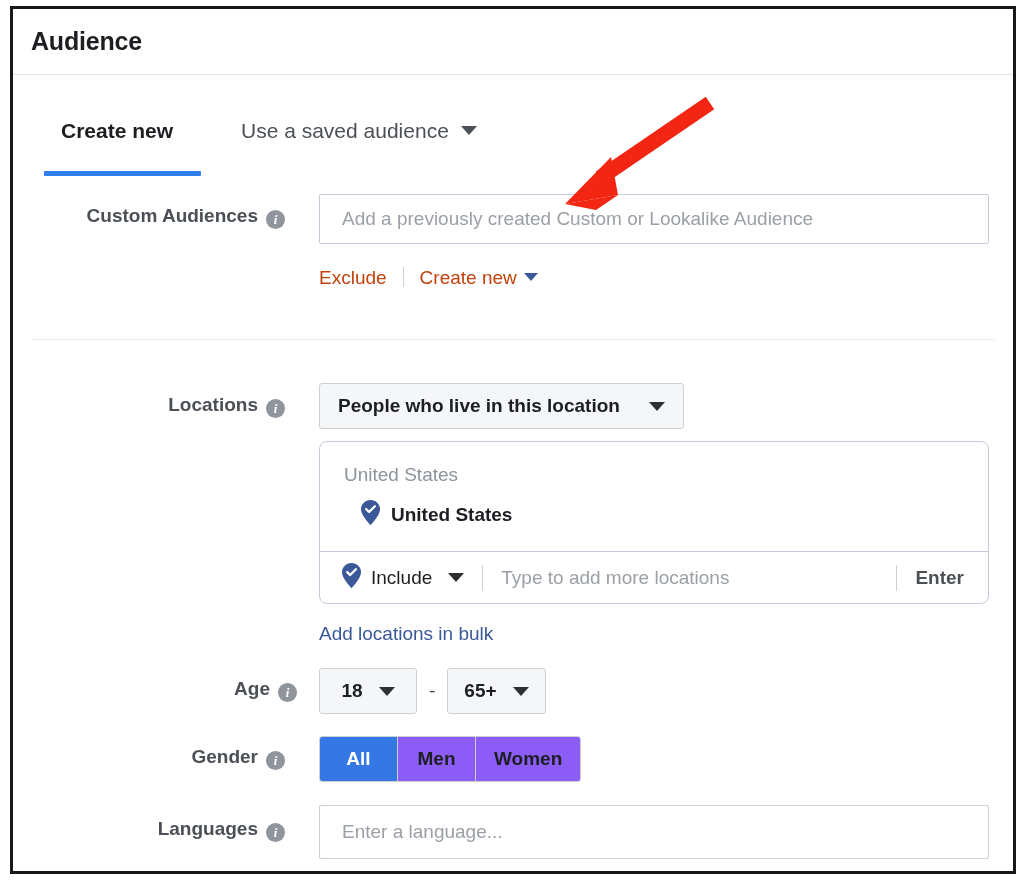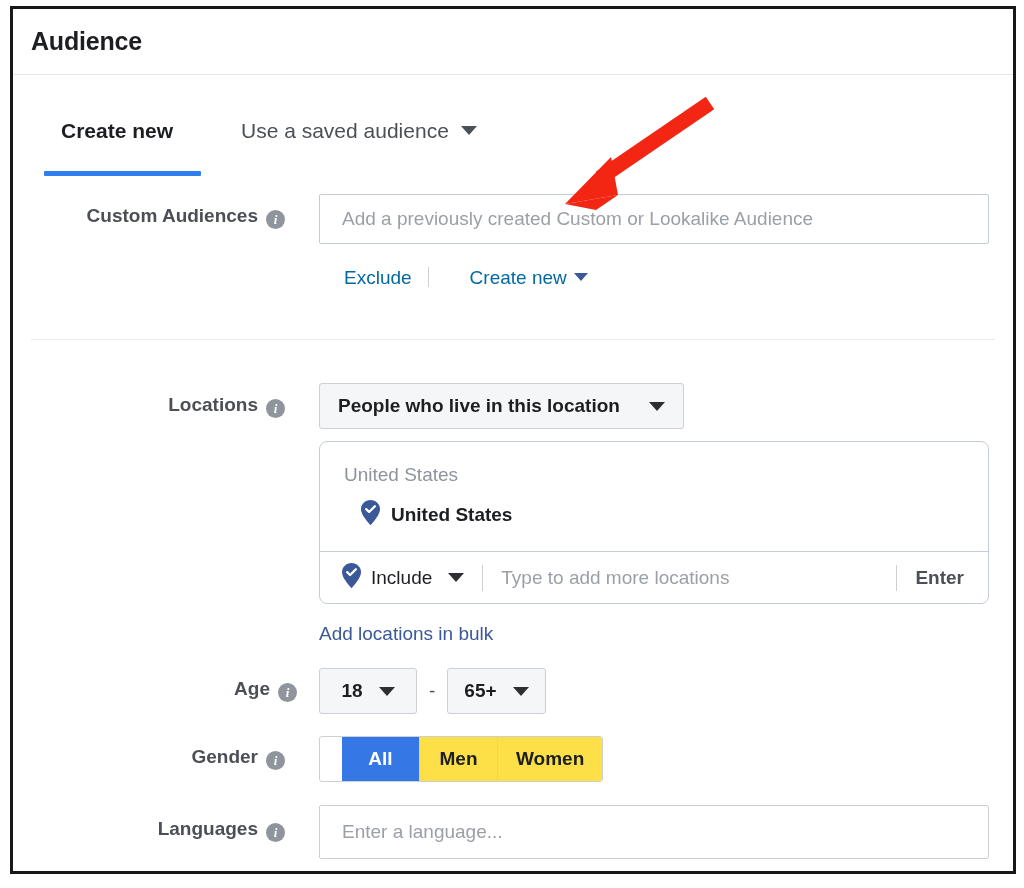--- a/index.html
+++ b/index.html
@@ -152,23 +152,22 @@
   }
   .ca-links {
     position: absolute;
     left: 306px;
     top: 258px;
     font-size: 19px;
     color: #3858a8;
     white-space: nowrap;
   }
   .ca-links a {
-    color: #0369a1;
+    color: #c2410c;
     text-decoration: none;
-    margin-left: 25px;
   }
   .link-sep {
     display: inline-block;
     width: 1px;
     height: 20px;
     background: #ccd0d5;
     margin: 0 16px;
     vertical-align: -3px;
   }
   .blue-caret {
@@ -326,33 +325,32 @@
   
   .gender-label { left: 0; top: 737px; width: 272px; }
   .gender-group {
     position: absolute;
     left: 306px;
     top: 727px;
     display: flex;
     border-radius: 3px;
     overflow: hidden;
     border: 1px solid #ccd0d5;
-    padding-left: 22px;
   }
   .gender-btn {
     height: 44px;
     min-width: 78px;
     padding: 0 18px;
     display: flex;
     align-items: center;
     justify-content: center;
     font-size: 19px;
     font-weight: bold;
     color: #1c1e21;
-    background: #fde047;
+    background: #8b5cf6;
     border-right: 1px solid #ccd0d5;
     box-sizing: border-box;
   }
   .gender-btn:last-child { border-right: none; }
   .gender-btn.selected {
     background: #3578e5;
     color: #ffffff;
   }
 
   

